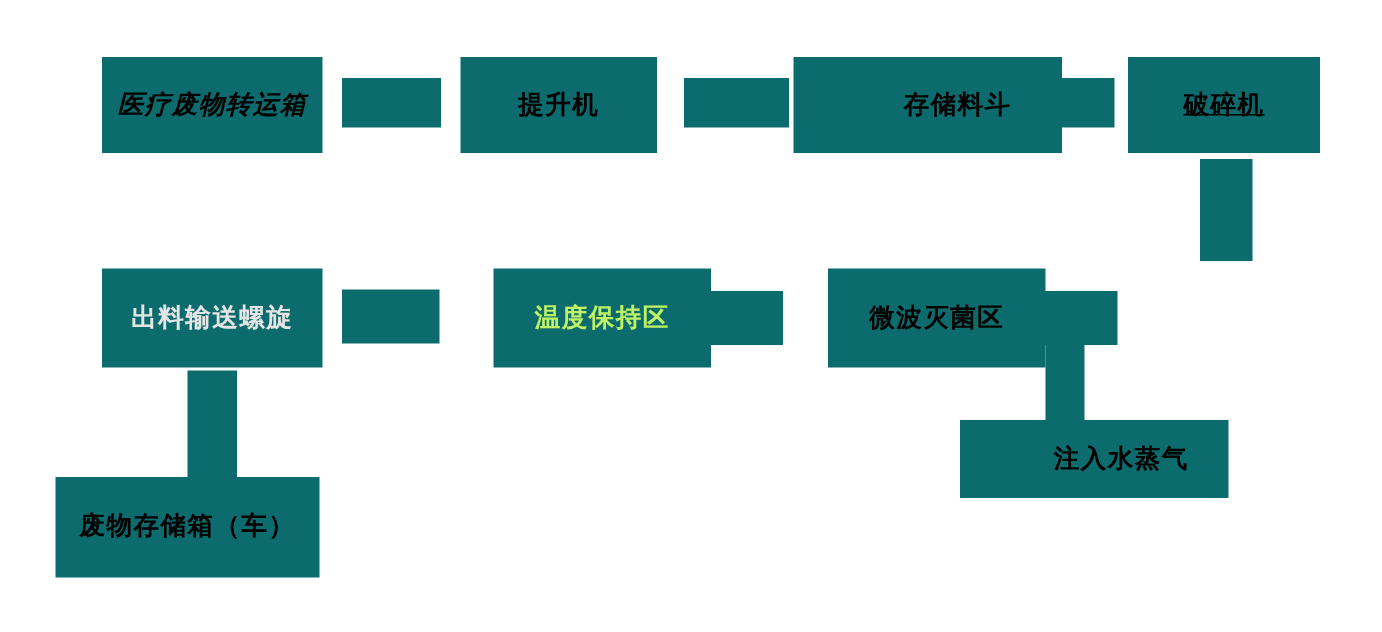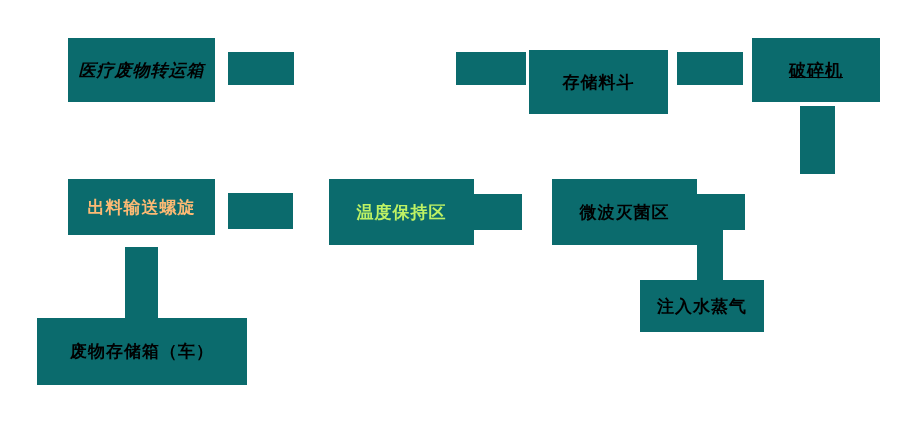--- a/index.html
+++ b/index.html
@@ -33,29 +33,30 @@
     position: absolute;
     background: #0b6b6d;
   }
 </style>
 </head>
 <body>
 
 <div class="canvas" style="background: rgb(255, 255, 255);">
 
   <div class="node" style="left: 68px; top: 38px; width: 147px; height: 64px; background: rgb(11, 107, 109); color: rgb(0, 0, 0); font-style: italic;">医疗废物转运箱</div>
-  <div class="node" style="left: 529px; top: 50px; width: 139px; height: 64px; background: rgb(11, 107, 109); color: rgb(0, 0, 0);">存储料斗</div>
+  <div class="node" style="left: 307px; top: 38px; width: 131px; height: 64px; background: rgb(11, 107, 109); color: rgb(0, 0, 0);">提升机</div>
+  <div class="node" style="left: 529px; top: 38px; width: 139px; height: 64px; background: rgb(11, 107, 109); color: rgb(0, 0, 0); padding-left: 40px;">存储料斗</div>
   <div class="node" style="left: 752px; top: 38px; width: 128px; height: 64px; background: rgb(11, 107, 109); color: rgb(0, 0, 0); text-decoration: underline;">破碎机</div>
 
-  <div class="node" style="left: 68px; top: 179px; width: 147px; height: 56px; background: rgb(11, 107, 109); color: #fdba74;">出料输送螺旋</div>
+  <div class="node" style="left: 68px; top: 179px; width: 147px; height: 66px; background: rgb(11, 107, 109); color: #e5e5e5;">出料输送螺旋</div>
   <div class="node" style="left: 300px; top: 179px; width: 145px; height: 66px; background: rgb(11, 107, 109); color: #bef264; margin-left: 29px;">温度保持区</div>
   <div class="node" style="left: 552px; top: 179px; width: 145px; height: 66px; background: rgb(11, 107, 109); color: rgb(0, 0, 0);">微波灭菌区</div>
 
-  <div class="node" style="left: 640px; top: 280px; width: 124px; height: 52px; background: rgb(11, 107, 109); color: rgb(0, 0, 0);">注入水蒸气</div>
-  <div class="node" style="left: 37px; top: 318px; width: 210px; height: 67px; background: rgb(11, 107, 109); color: rgb(0, 0, 0);">废物存储箱（车）</div>
+  <div class="node" style="left: 640px; top: 280px; width: 143px; height: 52px; background: rgb(11, 107, 109); color: rgb(0, 0, 0); padding-left: 36px;">注入水蒸气</div>
+  <div class="node" style="left: 37px; top: 318px; width: 176px; height: 67px; background: rgb(11, 107, 109); color: rgb(0, 0, 0);">废物存储箱（车）</div>
 
   <div class="conn" style="left: 228px; top: 52px; width: 66px; height: 33px; background: rgb(11, 107, 109);"></div>
   <div class="conn" style="left: 456px; top: 52px; width: 70px; height: 33px; background: rgb(11, 107, 109);"></div>
   <div class="conn" style="left: 677px; top: 52px; width: 66px; height: 33px; background: rgb(11, 107, 109);"></div>
 
   <div class="conn" style="left: 800px; top: 106px; width: 35px; height: 68px; background: rgb(11, 107, 109);"></div>
 
   <div class="conn" style="left: 228px; top: 193px; width: 65px; height: 36px; background: rgb(11, 107, 109);"></div>
   <div class="conn" style="left: 458px; top: 194px; width: 64px; height: 36px; background: rgb(11, 107, 109);"></div>
   <div class="conn" style="left: 676px; top: 194px; width: 69px; height: 36px; background: rgb(11, 107, 109);"></div>

